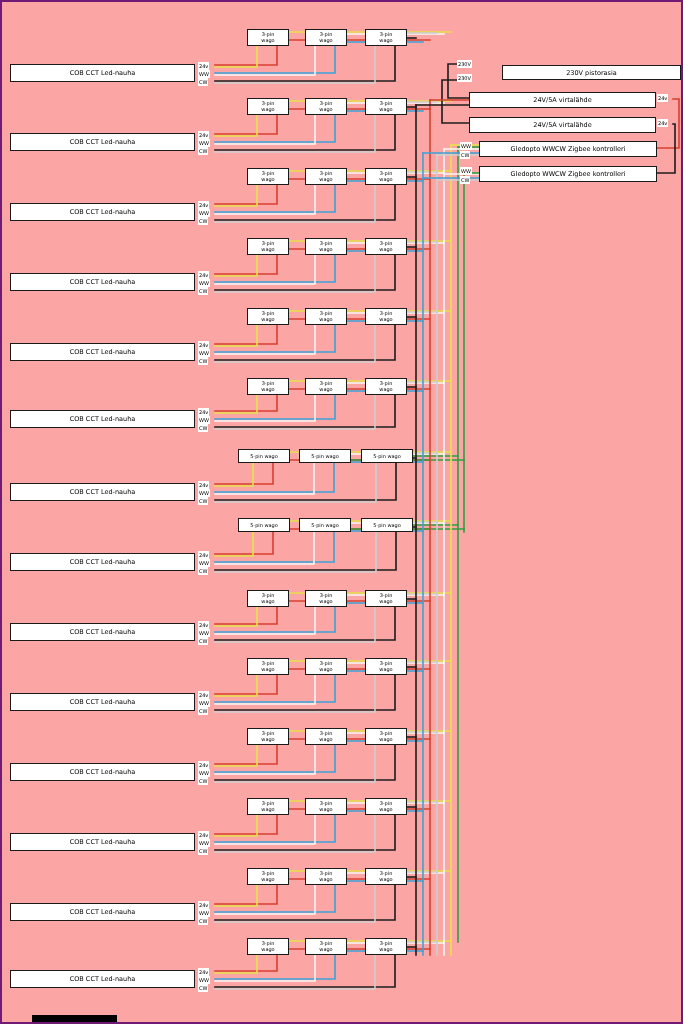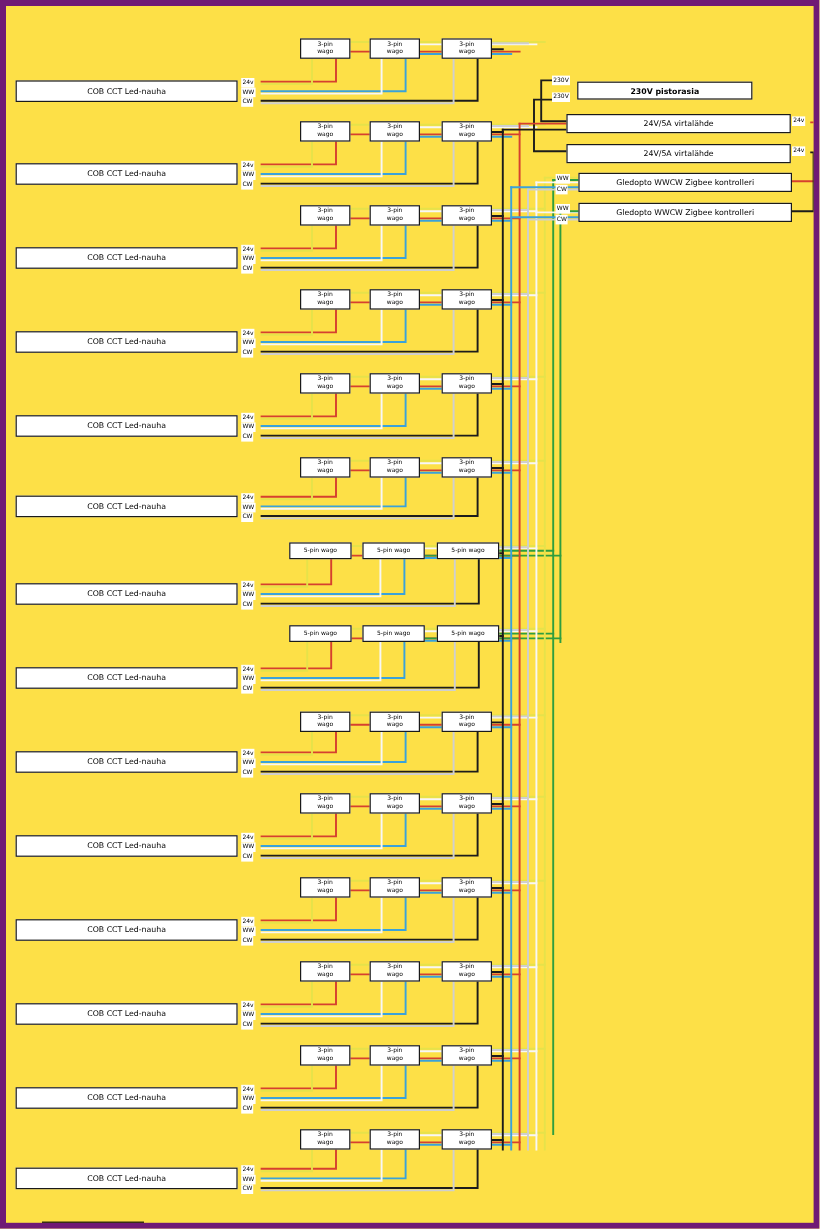--- a/index.html
+++ b/index.html
@@ -1,17 +1,17 @@
 <!DOCTYPE html>
 <html><head>
 <meta charset="utf-8">
 <style>
   html,body{margin:0;padding:0;background:#ffffff;}
   body{font-family:"DejaVu Sans","Liberation Sans",sans-serif;}
-  #canvas{position:relative;width:683px;height:1024px;background:#fde047;border:5px solid #701a75;box-sizing:border-box;overflow:hidden;}
+  #canvas{position:relative;width:683px;height:1024px;background:#fca5a5;border:2px solid #701a75;box-sizing:border-box;overflow:hidden;}
   #wires{position:absolute;left:0;top:0;z-index:1;}
   #boxes{position:absolute;left:0;top:0;right:0;bottom:0;z-index:2;}
   .box{position:absolute;background:#fff;border:1px solid #1a1a1a;box-sizing:border-box;
        display:flex;align-items:center;justify-content:center;text-align:center;
        color:#000;z-index:2;overflow:hidden;}
   .led{width:185px;height:18px;font-size:6.5px;}
   .wago3{font-size:5px;line-height:5.5px;white-space:pre-line;}
   .wago5{font-size:5px;}
   .rp{font-size:6.5px;}
   .pin{position:absolute;background:#fff;color:#000;z-index:3;height:8px;font-size:5px;
@@ -347,21 +347,21 @@
       <div class="box led" style="left: 8px; top: 968px;">COB CCT Led-nauha</div>
       <div class="pin" style="left: 196px; top: 966px;">24v</div>
       <div class="pin" style="left: 196px; top: 974px;">WW</div>
       <div class="pin" style="left: 196px; top: 982px;">CW</div>
       <div class="box wago3" style="left: 245px; top: 936px; width: 42px; height: 17px;">3-pin
 wago</div>
       <div class="box wago3" style="left: 303px; top: 936px; width: 42px; height: 17px;">3-pin
 wago</div>
       <div class="box wago3" style="left: 363px; top: 936px; width: 42px; height: 17px;">3-pin
 wago</div>
-      <div class="box rp" style="left: 476px; top: 63px; width: 146px; height: 15px; font-weight: bold;">230V pistorasia</div>
+      <div class="box rp" style="left: 500px; top: 63px; width: 179px; height: 15px;">230V pistorasia</div>
       <div class="box rp" style="left: 467px; top: 90px; width: 187px; height: 16px;">24V/5A virtalähde</div>
       <div class="box rp" style="left: 467px; top: 115px; width: 187px; height: 16px;">24V/5A virtalähde</div>
       <div class="box rp" style="left: 477px; top: 139px; width: 178px; height: 16px;">Gledopto WWCW  Zigbee kontrolleri</div>
       <div class="box rp" style="left: 477px; top: 164px; width: 178px; height: 16px;">Gledopto WWCW  Zigbee kontrolleri</div>
       <div class="pin" style="left: 455px; top: 58px;">230V</div>
       <div class="pin" style="left: 455px; top: 72px;">230V</div>
       <div class="pin" style="left: 655px; top: 92px;">24v</div>
       <div class="pin" style="left: 655px; top: 117px;">24v</div>
       <div class="pin" style="left: 458px; top: 140px;">WW</div>
       <div class="pin" style="left: 458px; top: 149px;">CW</div>

